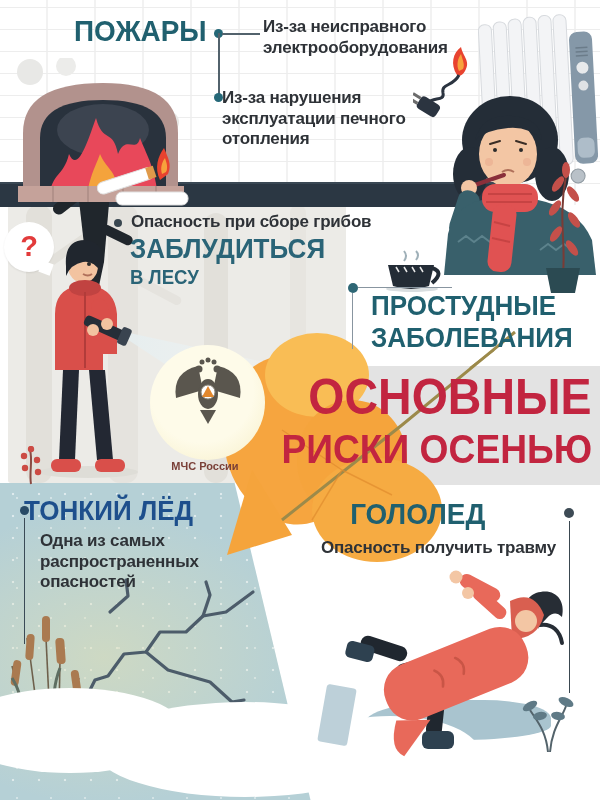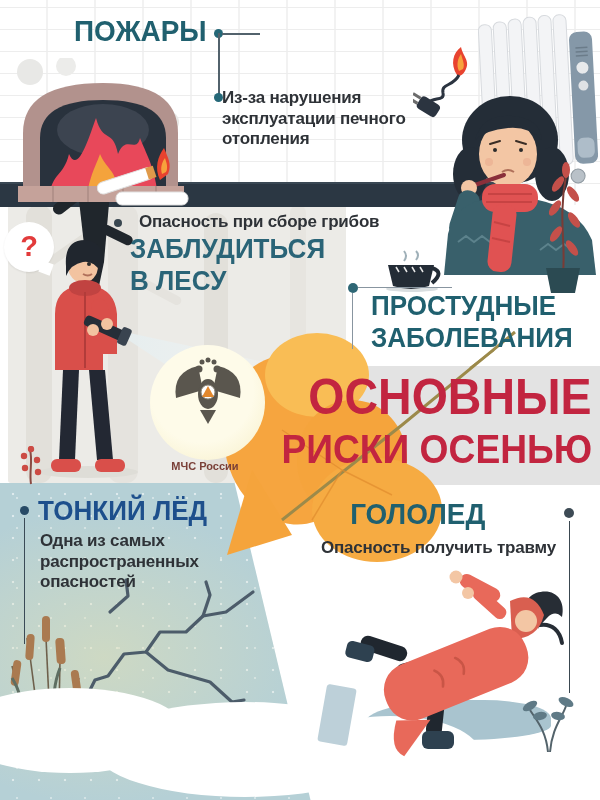--- a/index.html
+++ b/index.html
@@ -301,36 +301,37 @@
   <div class="abs" style="left:150px;top:428px;width:110px;text-align:center;font-size:11px;font-weight:bold;color:#7a4038;z-index:27;margin-top:32px;">МЧС России</div>
 
   <div class="abs title-red" style="left:258px;top:372px;width:334px;text-align:right;font-size:50px;line-height:50px;z-index:30;"><span class="cond-r">ОСНОВНЫЕ</span></div>
   <div class="abs title-red" style="left:258px;top:428px;width:334px;text-align:center;font-size:40px;line-height:42px;z-index:30;"><span class="cond-r">РИСКИ ОСЕНЬЮ</span></div>
 
   <div class="abs h-teal" style="left:74px;top:16px;font-size:30px;z-index:30;"><span class="cond">ПОЖАРЫ</span></div>
   <div class="dot" style="left:214px;top:29px;width:9px;height:9px;background:#256878;z-index:30;"></div>
   <div class="hline" style="left:222px;top:33px;width:38px;height:1.5px;z-index:30;"></div>
   <div class="vline" style="left:218px;top:33px;width:1.5px;height:62px;z-index:30;"></div>
   <div class="dot" style="left:214px;top:93px;width:9px;height:9px;background:#256878;z-index:30;"></div>
+  <div class="abs body-txt" style="left:263px;top:17px;width:215px;z-index:30;">Из-за неисправного электрооборудования</div>
   <div class="abs body-txt" style="left:222px;top:88px;width:195px;z-index:30;">Из-за нарушения эксплуатации печного отопления</div>
 
   <div class="dot" style="left:114px;top:219px;width:8px;height:8px;background:#3a4750;z-index:30;"></div>
-  <div class="abs body-txt" style="left:131px;top:212px;white-space:nowrap;z-index:30;margin-left:8px;">Опасность при сборе грибов</div>
+  <div class="abs body-txt" style="left:131px;top:212px;white-space:nowrap;z-index:30;">Опасность при сборе грибов</div>
   <div class="abs h-teal" style="left:130px;top:235px;font-size:28px;color:#2a6477;z-index:30;"><span class="cond">ЗАБЛУДИТЬСЯ</span></div>
-  <div class="abs h-teal" style="left:130px;top:267px;font-size:28px;color:#2a6477;z-index:30;"><span class="cond">В ЛЕСУ</span></div>
+  <div class="abs h-teal" style="left:130px;top:267px;font-size:20px;color:#2a6477;z-index:30;"><span class="cond">В ЛЕСУ</span></div>
 
   <div class="dot" style="left:348px;top:283px;width:10px;height:10px;background:#2e6775;z-index:30;"></div>
   <div class="hline" style="left:358px;top:287px;width:94px;height:1.2px;background:#8895a0;z-index:30;"></div>
   <div class="vline" style="left:352px;top:293px;width:1.2px;height:56px;background:#8895a0;z-index:30;"></div>
   <div class="abs h-teal" style="left:371px;top:292px;font-size:28px;z-index:30;"><span class="cond">ПРОСТУДНЫЕ</span></div>
   <div class="abs h-teal" style="left:371px;top:324px;font-size:28px;z-index:30;"><span class="cond">ЗАБОЛЕВАНИЯ</span></div>
 
   <div class="dot" style="left:20px;top:506px;width:9px;height:9px;background:#274a66;z-index:30;"></div>
   <div class="vline" style="left:24px;top:518px;width:1.2px;height:126px;background:#3a4a56;z-index:30;"></div>
-  <div class="abs h-blue" style="left:38px;top:497px;font-size:28px;z-index:30;text-align:right;"><span class="cond">ТОНКИЙ ЛЁД</span></div>
+  <div class="abs h-blue" style="left:24px;top:497px;font-size:28px;z-index:30;text-align:right;"><span class="cond">ТОНКИЙ ЛЁД</span></div>
   <div class="abs body-txt" style="left:40px;top:531px;width:190px;z-index:30;">Одна из самых распространенных опасностей</div>
 
   <div class="abs h-teal" style="left:340px;top:499px;width:216px;text-align:left;font-size:30px;z-index:30;"><span class="cond-r">ГОЛОЛЕД</span></div>
   <div class="dot" style="left:564px;top:508px;width:10px;height:10px;background:#3d4b55;z-index:30;"></div>
   <div class="vline" style="left:569px;top:521px;width:1.2px;height:172px;background:#3a4750;z-index:30;"></div>
   <div class="abs body-txt" style="left:310px;top:538px;width:246px;text-align:right;z-index:30;">Опасность получить травму</div>
 
   <svg class="abs" style="left:340px;top:565px;z-index:16;" width="230" height="200" viewBox="0 0 230 200">
     <path d="M196,28 C214,22 226,34 222,52 C214,44 208,50 198,64 C204,48 196,38 184,40 C188,32 192,30 196,28 Z" fill="#272d35"></path>
     <path d="M200,60 C212,58 220,66 222,78" stroke="#272d35" stroke-width="4" fill="none" stroke-linecap="round"></path>

